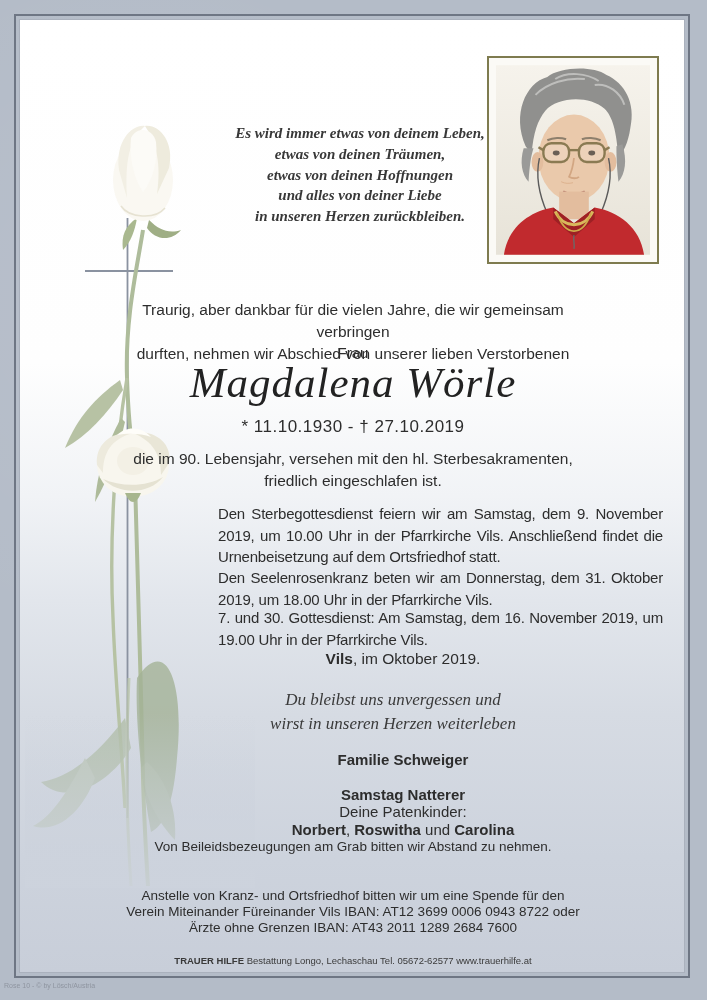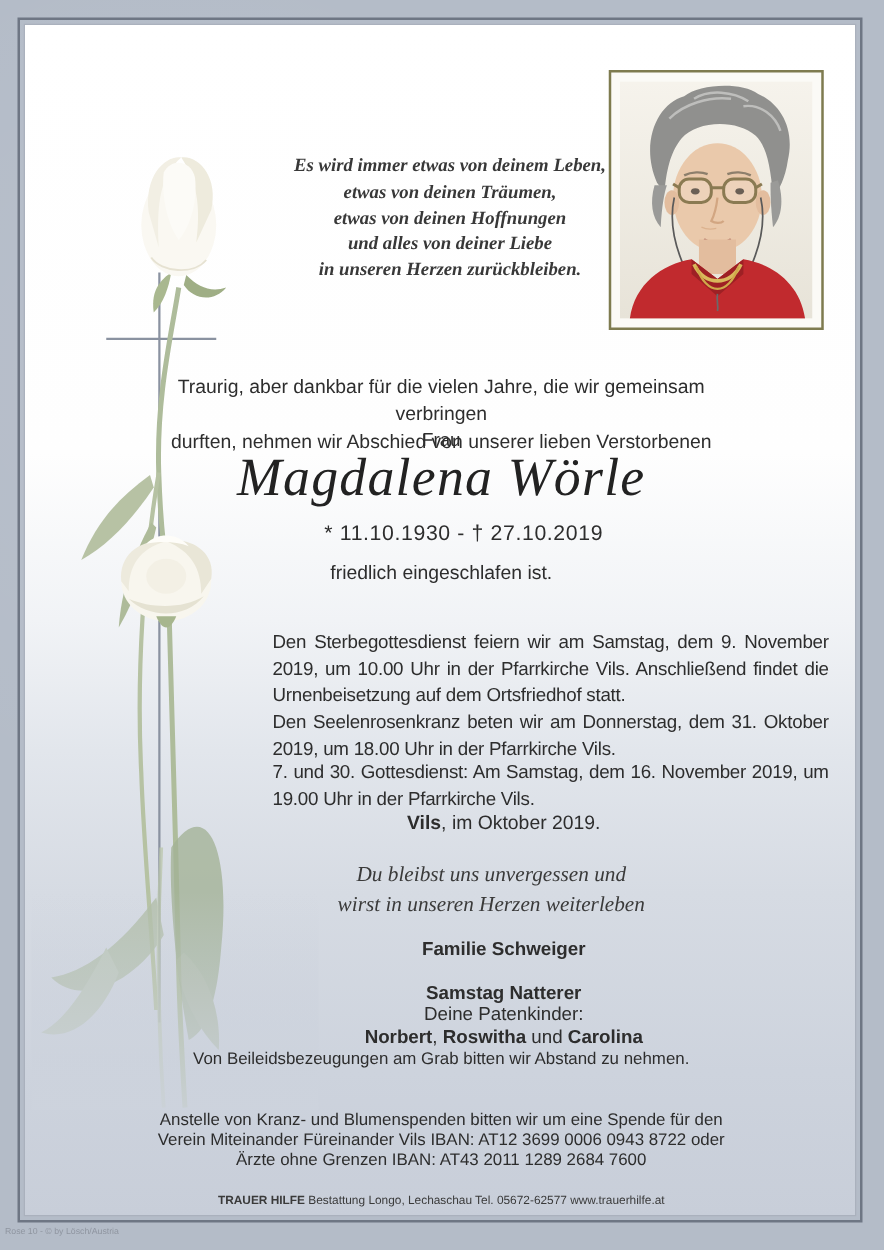--- a/index.html
+++ b/index.html
@@ -15,21 +15,21 @@
          background:linear-gradient(180deg,#ffffff 0%,#fefefe 36%,#f1f3f6 50%,
                     #e2e6ec 61%,#d6dbe3 73%,#cdd3dd 88%,#c8ced9 100%);}
   .abs{position:absolute;z-index:3;}
   .center{text-align:center;}
   .poem-top{left:140px;top:123px;width:440px;font-family:"Liberation Serif",serif;
             font-style:italic;font-weight:600;font-size:15px;line-height:20.8px;color:#383838;}
   .intro{left:118px;top:299px;width:470px;font-size:15.5px;line-height:22px;}
   .salutation{left:118px;top:344px;width:470px;font-size:15px;}
   .name{left:60px;top:358px;width:586px;font-family:"Liberation Serif",serif;
         font-style:italic;font-size:43px;letter-spacing:1px;color:#222;}
-  .dates{left:136px;top:417px;width:470px;font-size:17px;letter-spacing:.5px;}
+  .dates{left:118px;top:417px;width:470px;font-size:17px;letter-spacing:.5px;}
   .passing{left:118px;top:448px;width:470px;font-size:15.5px;line-height:22px;}
   .para{left:218px;width:445px;font-size:15px;line-height:21.5px;
         text-align:justify;letter-spacing:-0.2px;}
   .p1{top:503px;}
   .p2{top:567px;}
   .p3{top:607px;}
   .place-date{left:168px;top:650px;width:470px;font-size:15.5px;}
   .poem-bottom{left:158px;top:688px;width:470px;font-family:"Liberation Serif",serif;
                font-style:italic;font-size:17px;line-height:24px;color:#3a3a3a;}
   .mourners{left:168px;top:734px;width:470px;font-size:15px;line-height:17.5px;}
@@ -152,20 +152,21 @@
   </div>
 
   <div class="abs intro center">
     <div>Traurig, aber dankbar für die vielen Jahre, die wir gemeinsam verbringen</div>
     <div>durften, nehmen wir Abschied von unserer lieben Verstorbenen</div>
   </div>
   <div class="abs salutation center">Frau</div>
   <div class="abs name center">Magdalena Wörle</div>
   <div class="abs dates center">* 11.10.1930 - † 27.10.2019</div>
   <div class="abs passing center">
+    <div>die im 90. Lebensjahr, versehen mit den hl. Sterbesakramenten,</div>
     <div>friedlich eingeschlafen ist.</div>
   </div>
 
   <div class="abs para p1">Den Sterbegottesdienst feiern wir am Samstag, dem 9. November 2019, um 10.00 Uhr in der Pfarrkirche Vils. Anschließend findet die Urnenbeisetzung auf dem Ortsfriedhof statt.</div>
   <div class="abs para p2">Den Seelenrosenkranz beten wir am Donnerstag, dem 31. Oktober 2019, um 18.00 Uhr in der Pfarrkirche Vils.</div>
   <div class="abs para p3">7. und 30. Gottesdienst: Am Samstag, dem 16. November 2019, um 19.00 Uhr in der Pfarrkirche Vils.</div>
 
   <div class="abs place-date center">
     <span class="bold">Vils</span><span>, im Oktober 2019.</span>
   </div>
@@ -177,21 +178,21 @@
 
   <div class="abs mourners center">
     <div class="bold">Familie Schweiger</div>
     <div class="bold">Samstag Natterer</div>
     <div>Deine Patenkinder:</div>
     <div><span class="bold">Norbert</span><span>, </span><span class="bold">Roswitha</span><span> und </span><span class="bold">Carolina</span></div>
   </div>
 
   <div class="abs condolence center">Von Beileidsbezeugungen am Grab bitten wir Abstand zu nehmen.</div>
   <div class="abs donation center">
-    <div>Anstelle von Kranz- und Blumenspenden bitten wir um eine Spende für den</div>
+    <div>Anstelle von Kranz- und Ortsfriedhof bitten wir um eine Spende für den</div>
     <div>Verein Miteinander Füreinander Vils IBAN: AT12 3699 0006 0943 8722 oder</div>
     <div>Ärzte ohne Grenzen IBAN: AT43 2011 1289 2684 7600</div>
   </div>
 
   <div class="abs footer center">
     <span class="bold">TRAUER HILFE</span><span> Bestattung Longo, Lechaschau Tel. 05672-62577 www.trauerhilfe.at</span>
   </div>
 
   <div class="abs watermark">Rose 10 - © by Lösch/Austria</div>
 </div>

